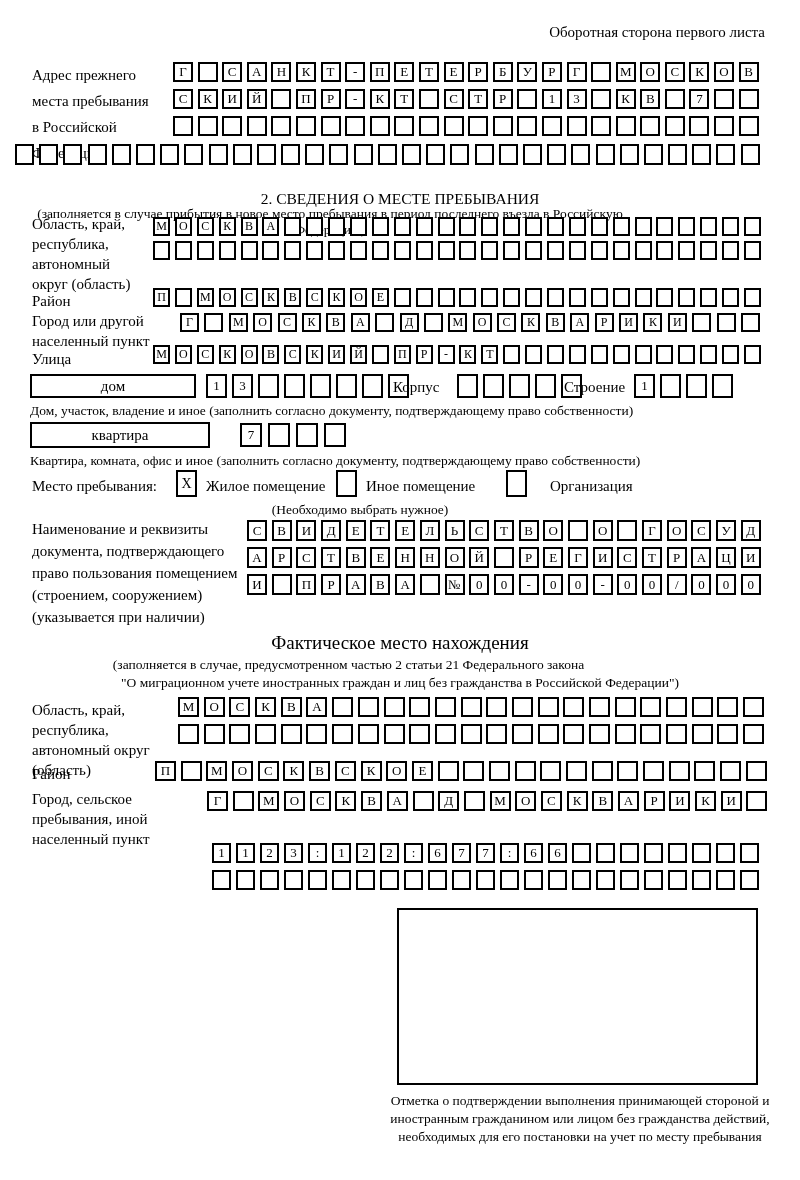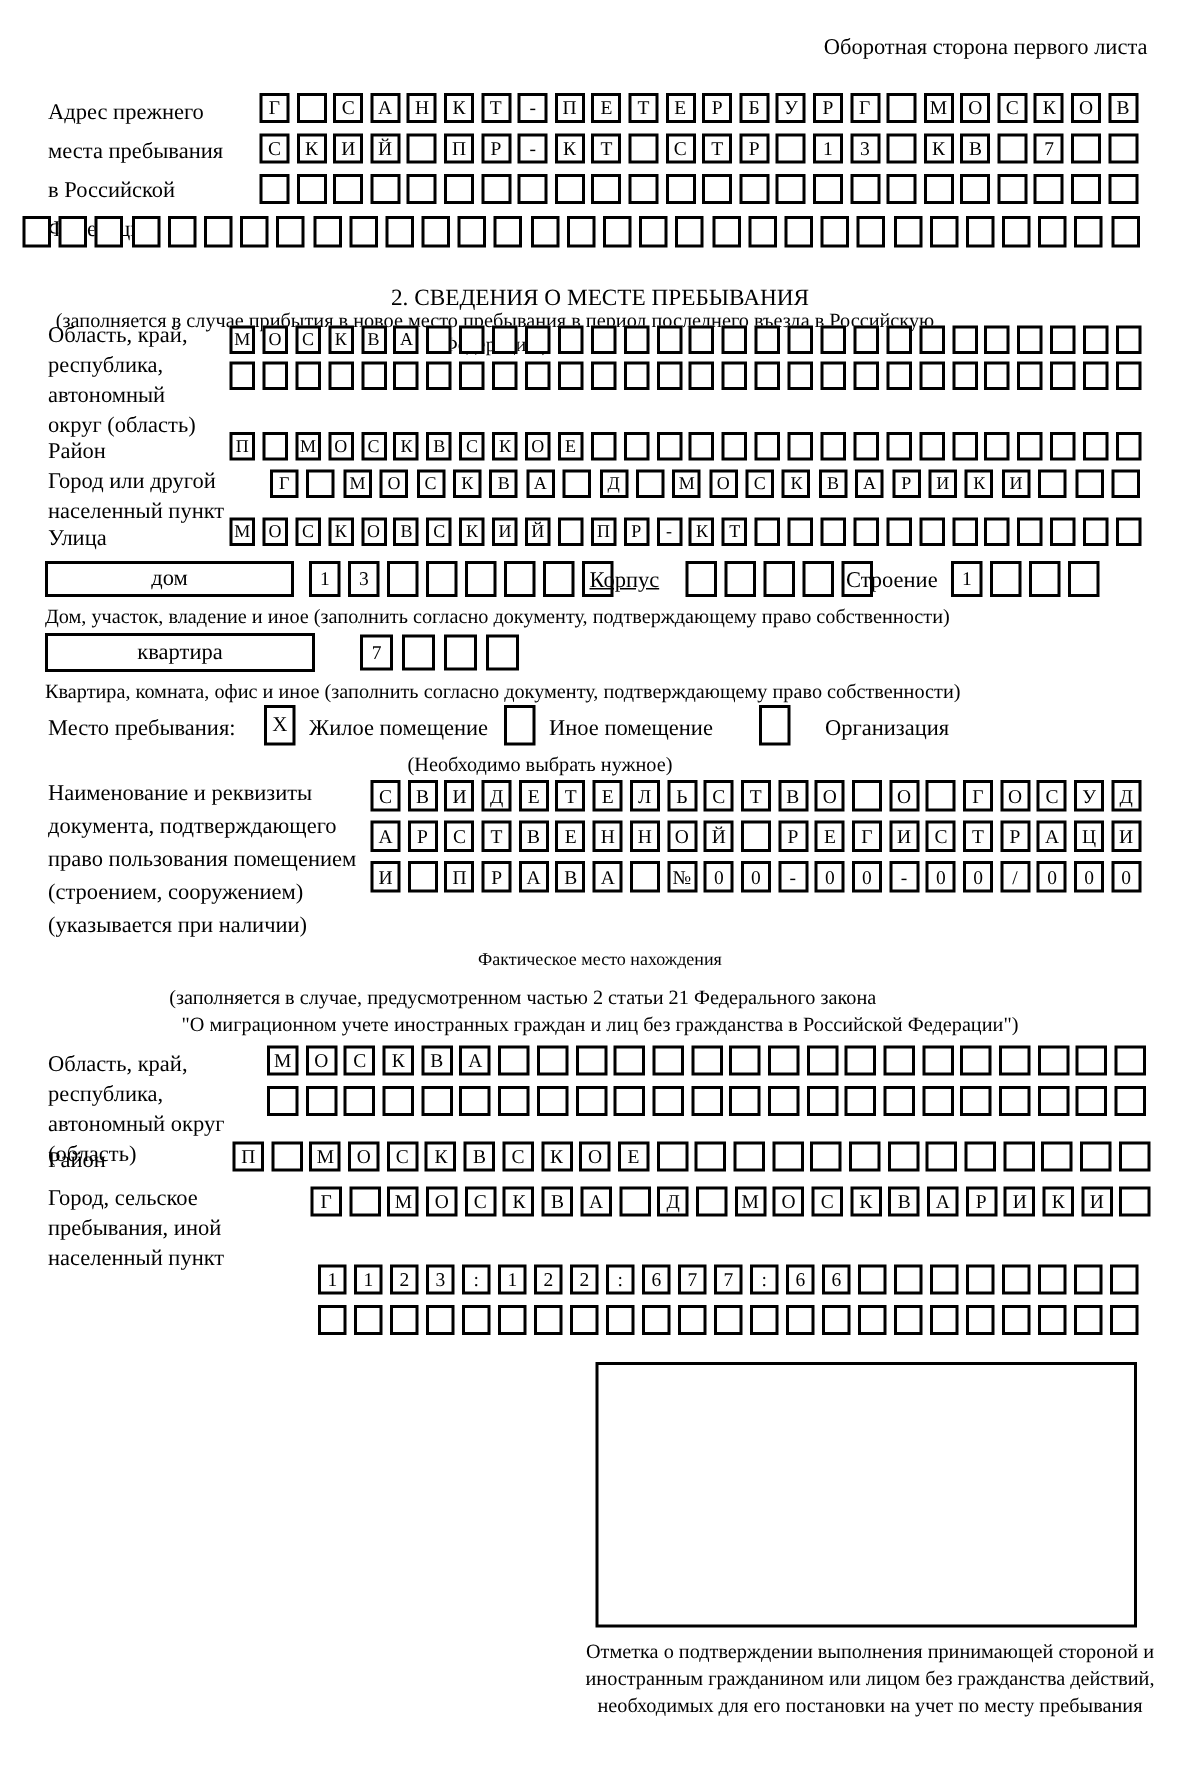--- a/index.html
+++ b/index.html
@@ -309,21 +309,21 @@
   <div class="cells c-house" style="left:206px;top:374px;">
       <span class="cell">1</span>
       <span class="cell">3</span>
       <span class="cell"></span>
       <span class="cell"></span>
       <span class="cell"></span>
       <span class="cell"></span>
       <span class="cell"></span>
       <span class="cell"></span>
     </div>
-  <div class="lbl" style="left:393px;top:377px;text-decoration:underline;">Корпус</div>
+  <div class="lbl" style="left:393px;top:377px;">Корпус</div>
   <div class="cells c-house" style="left:457px;top:374px;">
       <span class="cell"></span>
       <span class="cell"></span>
       <span class="cell"></span>
       <span class="cell"></span>
       <span class="cell"></span>
     </div>
   <div class="lbl" style="left:564px;top:377px;">Строение</div>
   <div class="cells c-house" style="left:634px;top:374px;">
       <span class="cell">1</span>
@@ -415,21 +415,21 @@
       <span class="cell">0</span>
       <span class="cell">-</span>
       <span class="cell">0</span>
       <span class="cell">0</span>
       <span class="cell">/</span>
       <span class="cell">0</span>
       <span class="cell">0</span>
       <span class="cell">0</span>
     </div>
 
-  <div class="note center bold" style="left:0;top:632px;width:800px;font-size:12px;">Фактическое место нахождения</div>
+  <div class="note center bold" style="left:0;top:632px;width:800px;font-size:19px;">Фактическое место нахождения</div>
   <div class="note center" style="left:0;top:657px;width:697px;">(заполняется в случае, предусмотренном частью 2 статьи 21 Федерального закона</div>
   <div class="note center" style="left:0;top:675px;width:800px;">"О миграционном учете иностранных граждан и лиц без гражданства в Российской Федерации")</div>
 
   <div class="lbl" style="left:32px;top:700px;width:130px;">Область, край, республика, автономный округ (область)</div>
   <div class="cells c-fa" style="left:178px;top:697px;">
       <span class="cell">М</span>
       <span class="cell">О</span>
       <span class="cell">С</span>
       <span class="cell">К</span>
       <span class="cell">В</span>

